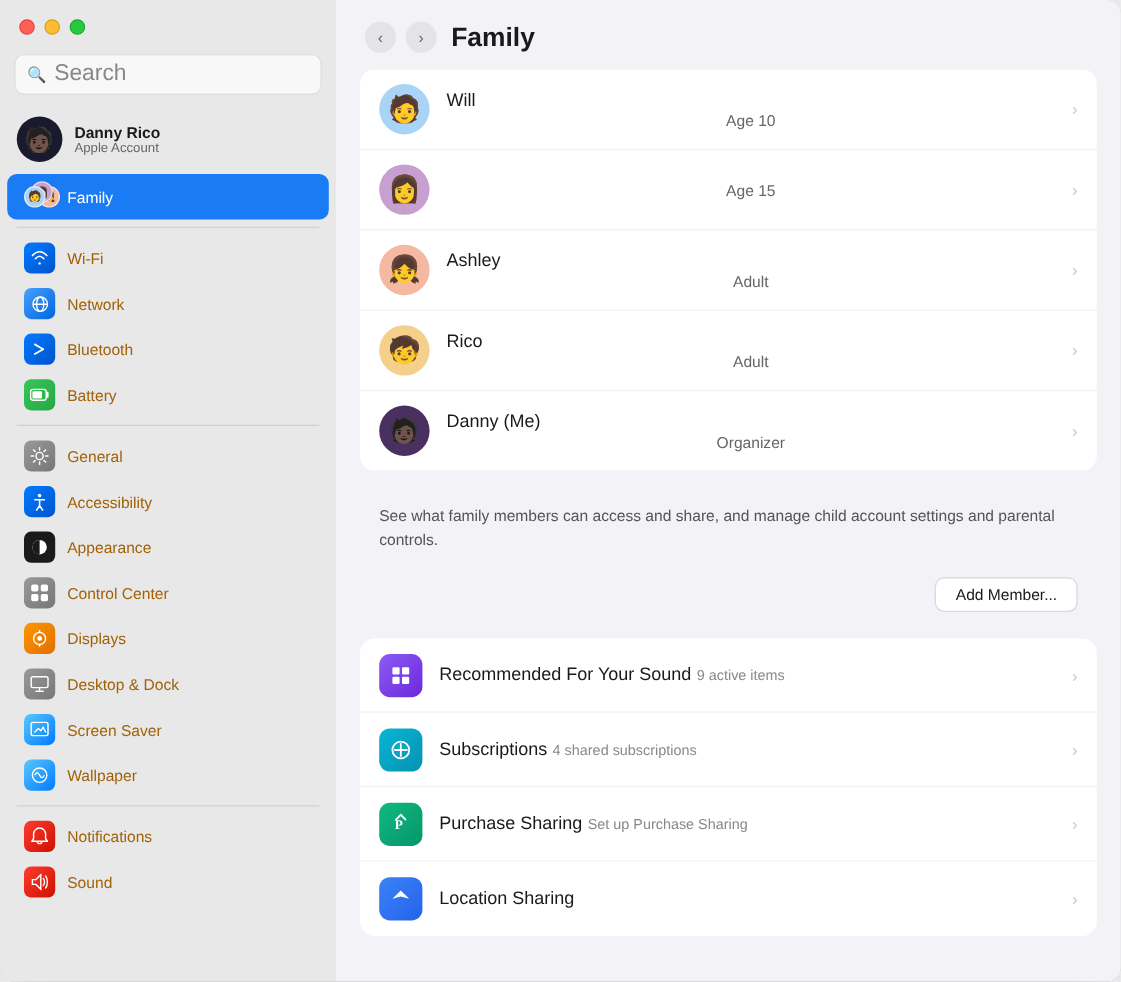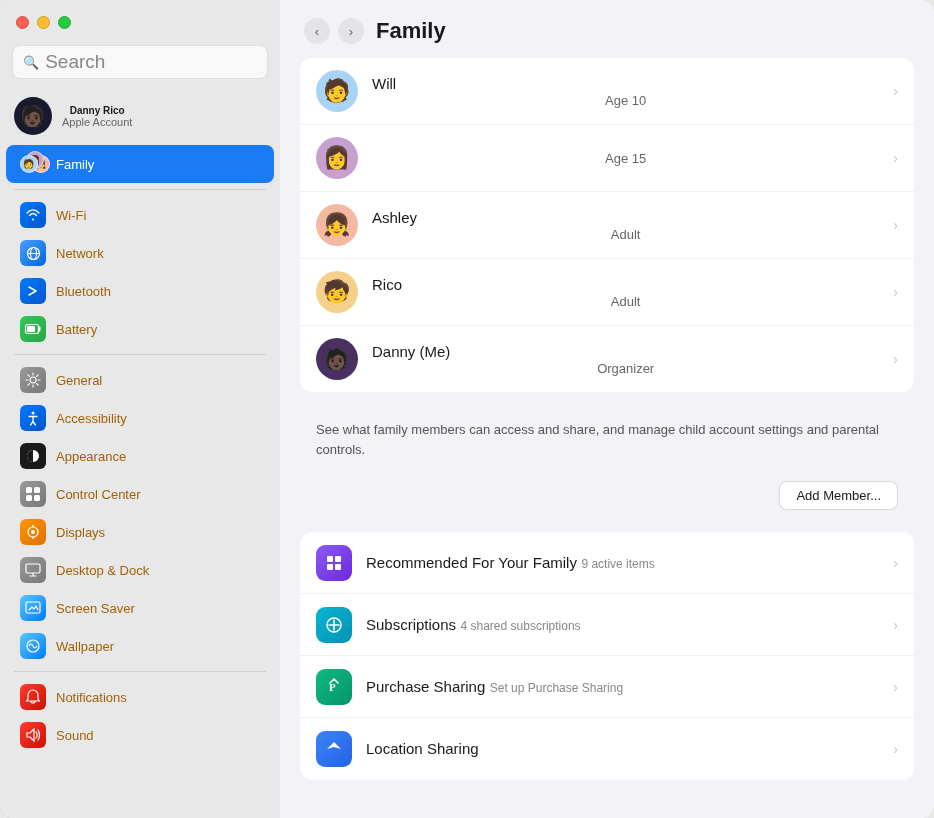--- a/index.html
+++ b/index.html
@@ -97,21 +97,21 @@
       justify-content: center;
       font-size: 20px;
     }
 
     .account-info {
       display: flex;
       flex-direction: column;
     }
 
     .account-name {
-      font-size: 10px;
+      font-size: 13px;
       font-weight: 600;
       color: #1a1a1a;
       text-align: center;
     }
 
     .account-subtitle {
       font-size: 11px;
       color: #666;
     }
 
@@ -630,21 +630,21 @@
         <div class="card-row">
           <div class="feature-icon fi-recommended">
             <svg width="18" height="18" viewBox="0 0 18 18">
               <rect x="2" y="2" width="6" height="6" rx="1" fill="white"></rect>
               <rect x="10" y="2" width="6" height="6" rx="1" fill="white"></rect>
               <rect x="2" y="10" width="6" height="6" rx="1" fill="white"></rect>
               <rect x="10" y="10" width="6" height="6" rx="1" fill="white"></rect>
             </svg>
           </div>
           <div class="feature-info">
-            <span class="feature-name">Recommended For Your Family</span>
+            <span class="feature-name">Recommended For Your Sound</span>
             <span class="feature-sub">9 active items</span>
           </div>
           <span class="chevron-right">›</span>
         </div>
 
         <div class="card-row">
           <div class="feature-icon fi-subscriptions">
             <svg width="18" height="18" viewBox="0 0 18 18">
               <circle cx="9" cy="9" r="7" stroke="white" stroke-width="1.5" fill="none"></circle>
               <line x1="9" y1="4" x2="9" y2="14" stroke="white" stroke-width="1.5" stroke-linecap="round"></line>

